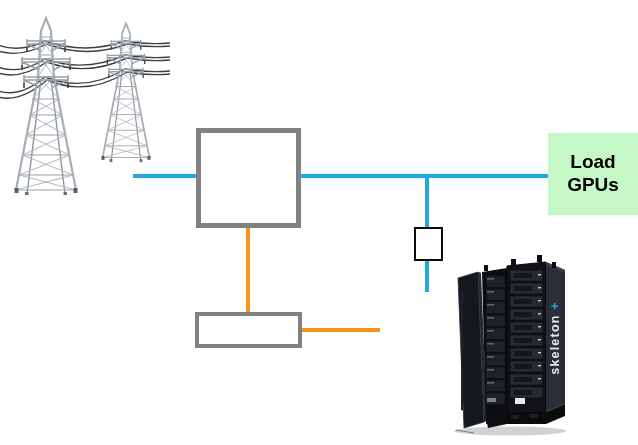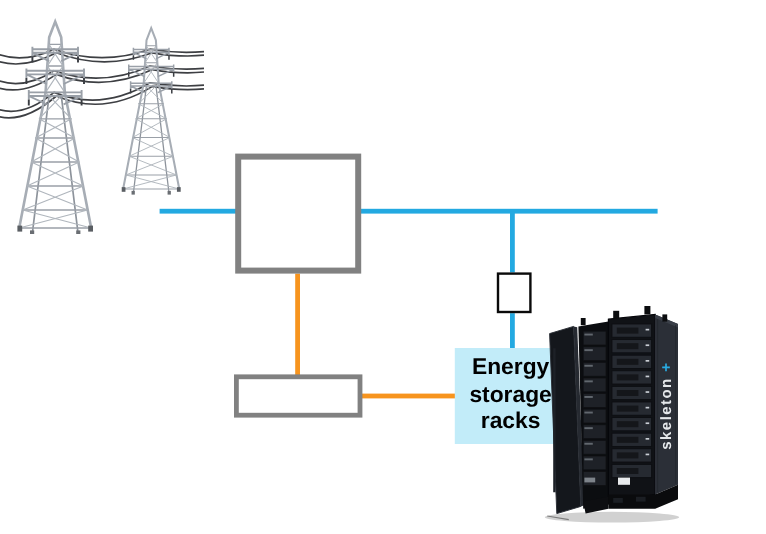--- a/index.html
+++ b/index.html
@@ -80,30 +80,30 @@
   <div class="outline-box" style="left:196px;top:128px;width:105px;height:100px;"></div>
 
   <div class="h-line ac" style="left:300px;top:174px;width:248px;height:4px;"></div>
 
   <div class="v-line ac" style="left:425px;top:176px;width:4px;height:54px;"></div>
 
   <div class="junction-box" style="left:414px;top:227px;width:29px;height:34px;"></div>
 
   <div class="v-line ac" style="left:425px;top:259px;width:4px;height:33px;"></div>
 
+  <div class="node node-load" style="left:548px;top:133px;width:90px;height:82px;">
+    <span>Load GPUs</span>
+  </div>
 
   <div class="v-line dc" style="left:246px;top:228px;width:4px;height:85px;"></div>
 
   <div class="outline-box thin" style="left:195px;top:312px;width:107px;height:36px;"></div>
 
   <div class="h-line dc" style="left:301px;top:328px;width:79px;height:4px;"></div>
 
-  <div class="node node-storage" style="left:379px;top:290px;width:93px;height:80px;">
-    <span>Energy storage racks</span>
-  </div>
 
   <svg class="racks-svg" viewBox="0 0 130 190" aria-hidden="true">
     <g>
 
       <ellipse cx="62" cy="181" rx="56" ry="4.5" fill="#000000" opacity="0.18"></ellipse>
       <path d="M8,180 L26,183" stroke="#2a2a2a" stroke-width="1" opacity="0.5"></path>
 
       <g>
         <polygon points="10,28 30,22 36,172 16,178" fill="#14171c" stroke="#2b2f36" stroke-width="0.8"></polygon>
         <polygon points="30,22 33,22.7 39,171 36,172" fill="#262a31"></polygon>

